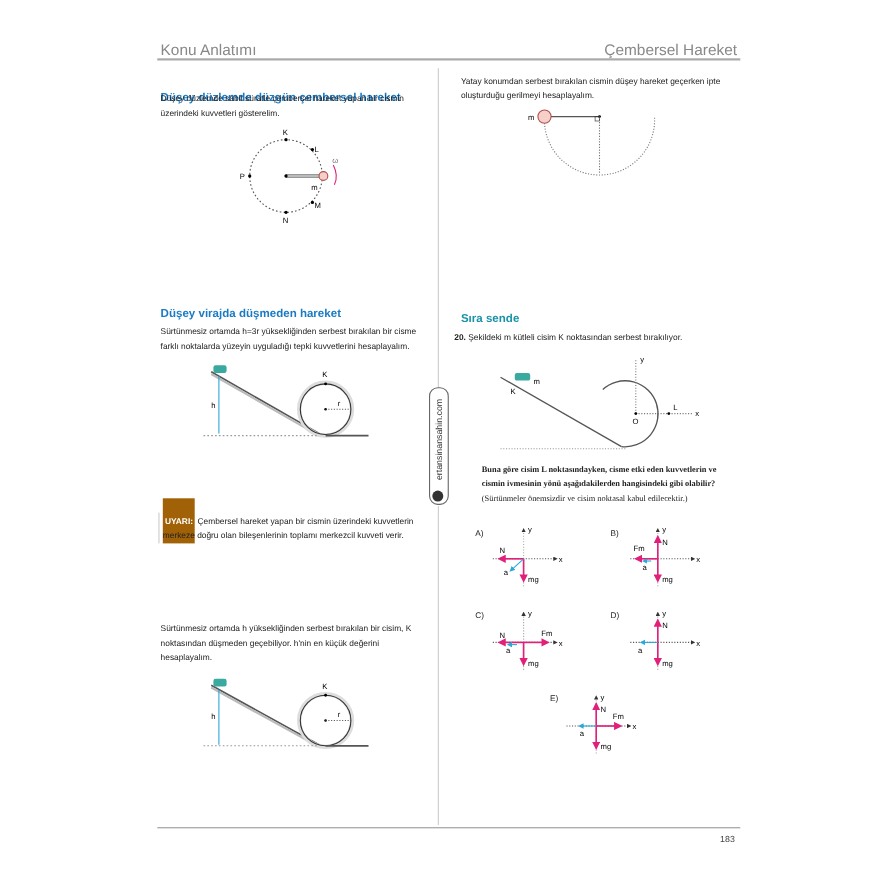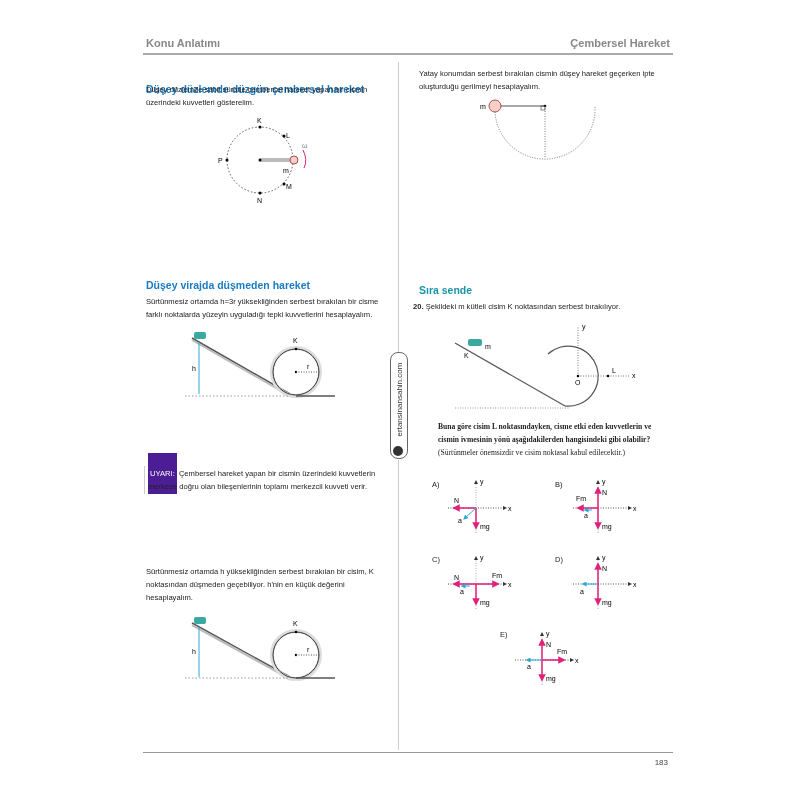--- a/index.html
+++ b/index.html
@@ -1,25 +1,25 @@
 <!DOCTYPE html>
 <html><head>
 <meta charset="utf-8">
 <style>
   html,body{margin:0;padding:0;background:#fff;}
   body{width:800px;height:800px;position:relative;overflow:hidden;font-family:"Liberation Sans",sans-serif;color:#222;}
   .abs{position:absolute;}
-  .hdr{font-size:11px;color:#888;font-weight:bold;}
+  .hdr{font-size:14px;color:#888;font-weight:normal;}
   .hline{position:absolute;left:143px;width:530px;height:1px;background:#999;}
   .title{font-size:10.5px;font-weight:bold;color:#1a7bc4;}
   .txt{font-size:7.6px;line-height:13px;color:#222;}
   .sira{font-size:10.5px;font-weight:bold;color:#1a93a8;}
   .opt{font-size:7.5px;}
   svg text{font-family:"Liberation Sans",sans-serif;}
-  .uyari{background:#4c1d95;color:#fff;font-weight:normal;padding:16px 2px;}
+  .uyari{background:#a16207;color:#fff;font-weight:bold;padding:16px 2px;}
   .vline{position:absolute;left:398px;width:1px;background:#ccc;}
 </style>
 </head>
 <body>
 
 <div class="abs hdr" style="left:146px;top:37px;">Konu Anlatımı</div>
 <div class="abs hdr" style="right:130px;top:37px;text-align:right;">Çembersel Hareket</div>
 <div class="hline" style="top:53px;height:2px;background:#aaa;"></div>
 
 <div class="vline" style="top:62px;height:290px;"></div>

